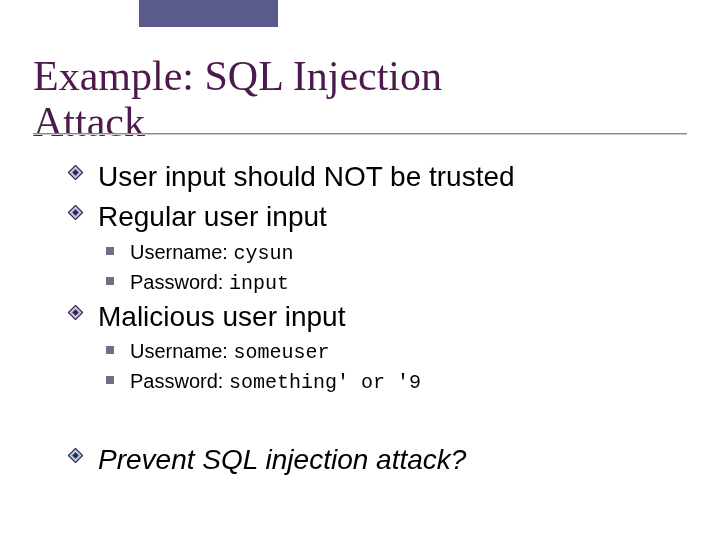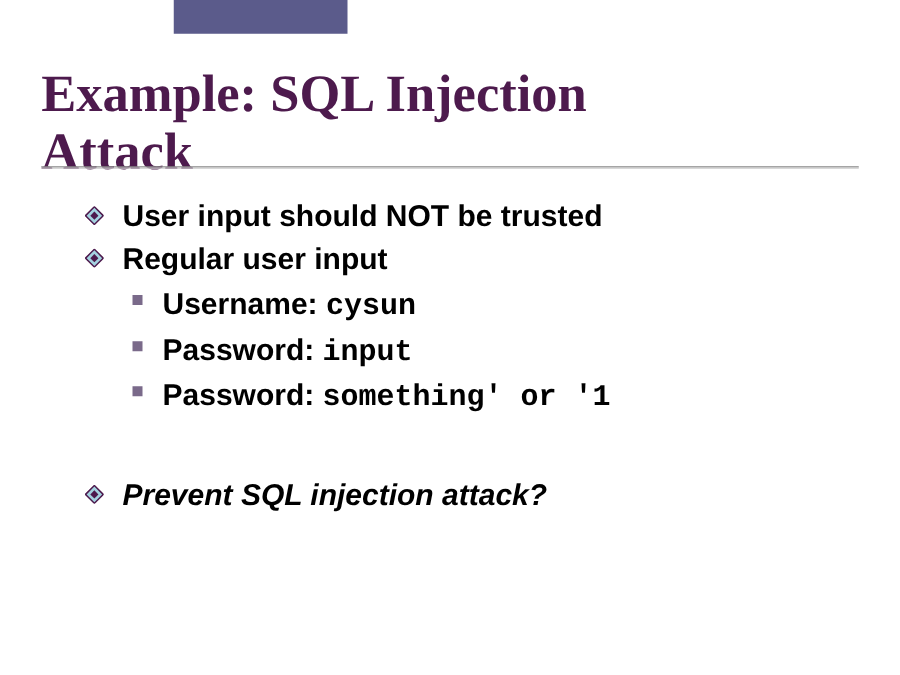--- a/index.html
+++ b/index.html
@@ -9,21 +9,20 @@
     height: 540px;
     background: #fff;
     font-family: Verdana, Geneva, sans-serif;
     overflow: hidden;
   }
   .slide {
     position: relative;
     width: 572px;
     height: 540px;
     box-sizing: border-box;
-    font-weight: bold;
   }
   .top-bar {
     position: absolute;
     top: 0;
     left: 139px;
     width: 139px;
     height: 27px;
     background: #5b5b8b;
   }
   .title {
@@ -47,34 +46,34 @@
   }
   .body {
     position: absolute;
     top: 158px;
     left: 68px;
     right: 40px;
     color: #000;
   }
   .lvl1 {
     position: relative;
-    font-size: 24px;
+    font-size: 28px;
     line-height: 1.35;
     padding-left: 30px;
     margin-bottom: 2px;
   }
   .lvl1-icon {
     position: absolute;
     left: 0;
     top: 7px;
   }
   .lvl1-icon svg { display: block; }
   .lvl2 {
     position: relative;
-    font-size: 24px;
+    font-size: 20px;
     line-height: 1.45;
     padding-left: 24px;
     margin-left: 38px;
   }
   .lvl2-icon {
     position: absolute;
     left: 0;
     top: 9px;
     width: 8px;
     height: 8px;
@@ -122,24 +121,39 @@
 
     <div class="lvl2">
       <span class="lvl2-icon"></span>
       <span>Username: </span><span class="mono">cysun</span>
     </div>
     <div class="lvl2">
       <span class="lvl2-icon"></span>
       <span>Password: </span><span class="mono">input</span>
     </div>
 
+    <div class="lvl1">
+      <span class="lvl1-icon">
+        <svg width="15" height="15" viewBox="0 0 15 15">
+            <g transform="translate(7.5 7.5) rotate(45)">
+              <rect x="-5" y="-5" width="10" height="10" fill="#a4d2e0" stroke="#4d1a4d" stroke-width="1.2"></rect>
+              <rect x="-2.3" y="-2.3" width="4.6" height="4.6" fill="#4d1a4d"></rect>
+            </g>
+          </svg>
+      </span>
+      <span>Malicious user input</span>
+    </div>
 
     <div class="lvl2">
       <span class="lvl2-icon"></span>
-      <span>Password: </span><span class="mono">something' or '1</span>
+      <span>Username: </span><span class="mono">someuser</span>
+    </div>
+    <div class="lvl2">
+      <span class="lvl2-icon"></span>
+      <span>Password: </span><span class="mono">something' or '9</span>
     </div>
 
     <div class="lvl1 italic">
       <span class="lvl1-icon">
         <svg width="15" height="15" viewBox="0 0 15 15">
             <g transform="translate(7.5 7.5) rotate(45)">
               <rect x="-5" y="-5" width="10" height="10" fill="#a4d2e0" stroke="#4d1a4d" stroke-width="1.2"></rect>
               <rect x="-2.3" y="-2.3" width="4.6" height="4.6" fill="#4d1a4d"></rect>
             </g>
           </svg>

